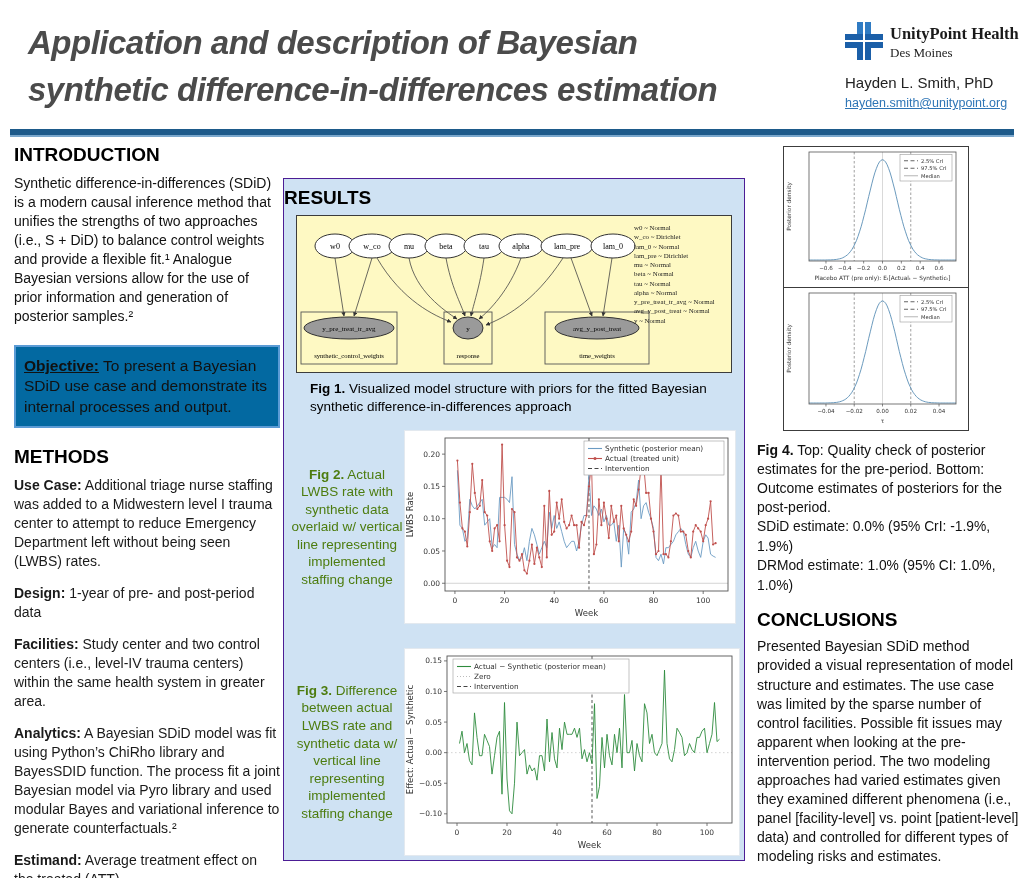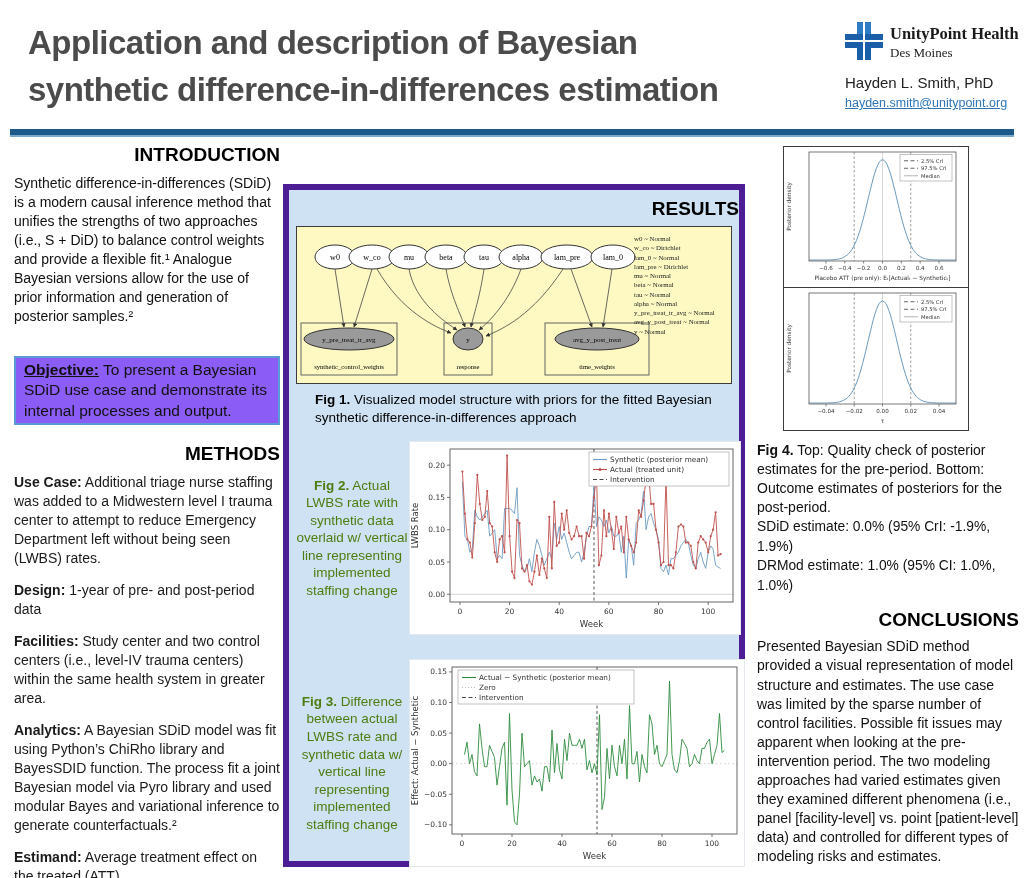--- a/index.html
+++ b/index.html
@@ -1,39 +1,39 @@
 <!DOCTYPE html>
 <html><head>
 <meta charset="utf-8">
 <style>
   html,body{margin:0;padding:0;background:#ffffff;}
   body{width:1024px;height:878px;position:relative;font-family:"Liberation Sans",sans-serif;color:#1a1a1a;overflow:hidden;}
 
   
   .header{position:absolute;left:0;top:0;width:1024px;height:130px;}
-  .title{position:absolute;left:28px;top:20px;font-size:33px;line-height:1.42;font-weight:700;color:#4b4b4b;letter-spacing:-0.5px;}
+  .title{position:absolute;left:28px;top:20px;font-size:33px;line-height:1.42;font-weight:700;font-style:italic;color:#4b4b4b;letter-spacing:-0.5px;}
   .brand{position:absolute;left:845px;top:22px;width:175px;}
   .logo-row{display:flex;align-items:flex-start;gap:7px;}
   .org-name{font-family:"Liberation Serif",serif;font-weight:700;font-size:16.5px;color:#1a1a1a;margin-top:2px;}
   .org-sub{font-family:"Liberation Serif",serif;font-size:13px;color:#222;margin-top:1px;}
   .author{font-size:15px;color:#222;margin-top:10px;}
   .email{display:inline-block;font-size:12.5px;color:#2e75b6;text-decoration:underline;margin-top:5px;cursor:pointer;}
   .divider{position:absolute;left:10px;top:129px;width:1004px;height:6px;background:#1d5a8a;border-bottom:2px solid #7aa7cc;}
 
   
   .left-col{position:absolute;left:14px;top:140px;width:266px;}
-  h2.sec{font-size:19px;font-weight:700;text-align:right;color:#000;margin:12px 0 8px 0;}
+  h2.sec{font-size:19px;font-weight:700;text-align:left;color:#000;margin:12px 0 8px 0;}
   .body-text{font-size:14px;line-height:1.36;color:#111;}
-  .objective-box{margin-top:30px;background:#8b5cf6;border:2px solid #5b9bd5;padding:2px 8px;font-size:15.5px;line-height:1.3;color:#111;}
+  .objective-box{margin-top:19px;background:#0369a1;border:2px solid #5b9bd5;padding:9px 8px;font-size:15.5px;line-height:1.3;color:#111;}
   .objective-box .obj-label{font-weight:700;text-decoration:underline;}
   .m-item{margin-top:13px;font-size:14px;line-height:1.36;}
   .m-item b{font-weight:700;}
 
   
-  .mid-panel{position:absolute;left:283px;top:184px;width:462px;height:683px;background:#cfe2f3;border:6px solid #4c1d95;box-sizing:border-box;}
+  .mid-panel{position:absolute;left:283px;top:178px;width:462px;height:683px;background:#cfe2f3;border:1px solid #4c1d95;box-sizing:border-box;}
   .mid-panel h2.sec{margin:8px 0 6px 0;}
   .fig1-box{position:relative;margin:2px auto 0 auto;width:434px;height:156px;background:#fef9c3;border:1.5px solid #3c3c3c;}
   .fig1-box svg{display:block;}
   .priors{position:absolute;right:5px;top:7px;width:92px;font-family:"Liberation Serif",serif;font-size:6.9px;line-height:1.34;color:#222;white-space:pre-line;}
   .fig-caption{margin:7px 26px 0 26px;text-align:left;font-size:13.5px;line-height:1.3;color:#000;}
   .fig-caption b{font-weight:700;}
   .fig-row{display:flex;align-items:center;margin:15px 6px 0 6px;}
   .fig-row .side-caption{width:114px;text-align:center;font-size:13.5px;line-height:1.3;color:#4d7c0f;flex:none;}
   .chart-holder{background:#fff;flex:none;border:1px solid #e3e9ef;}
 

